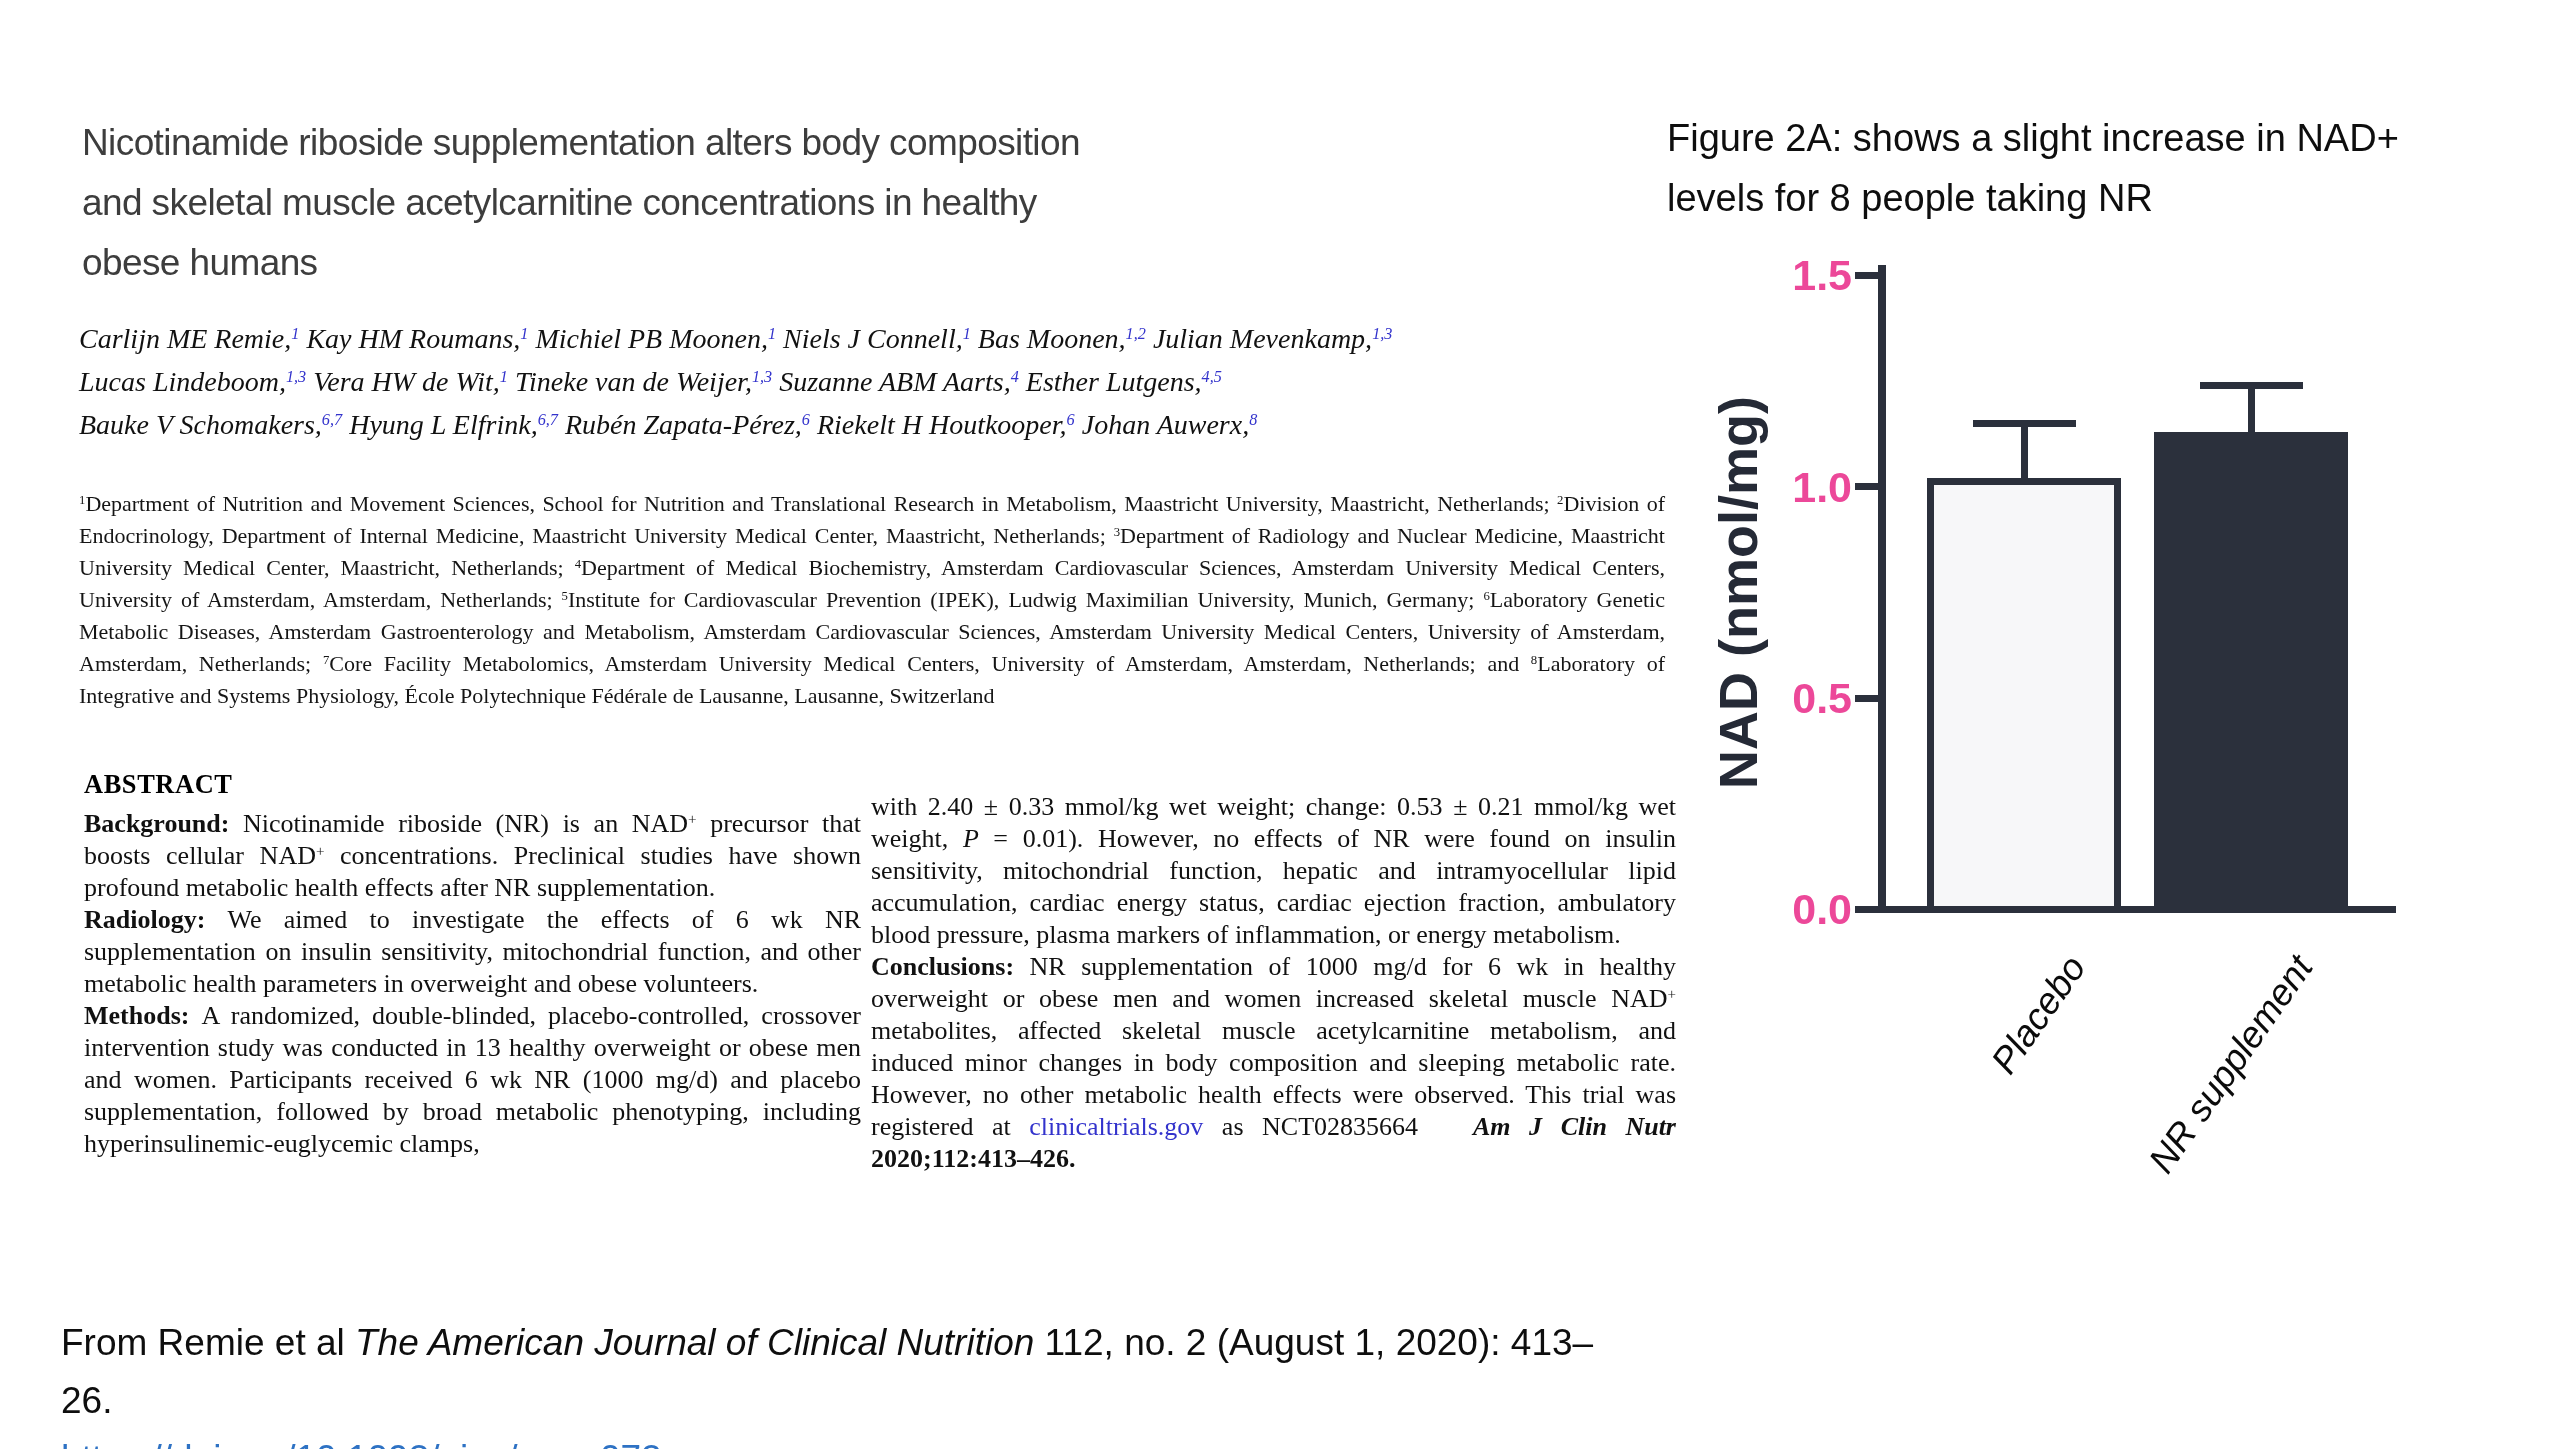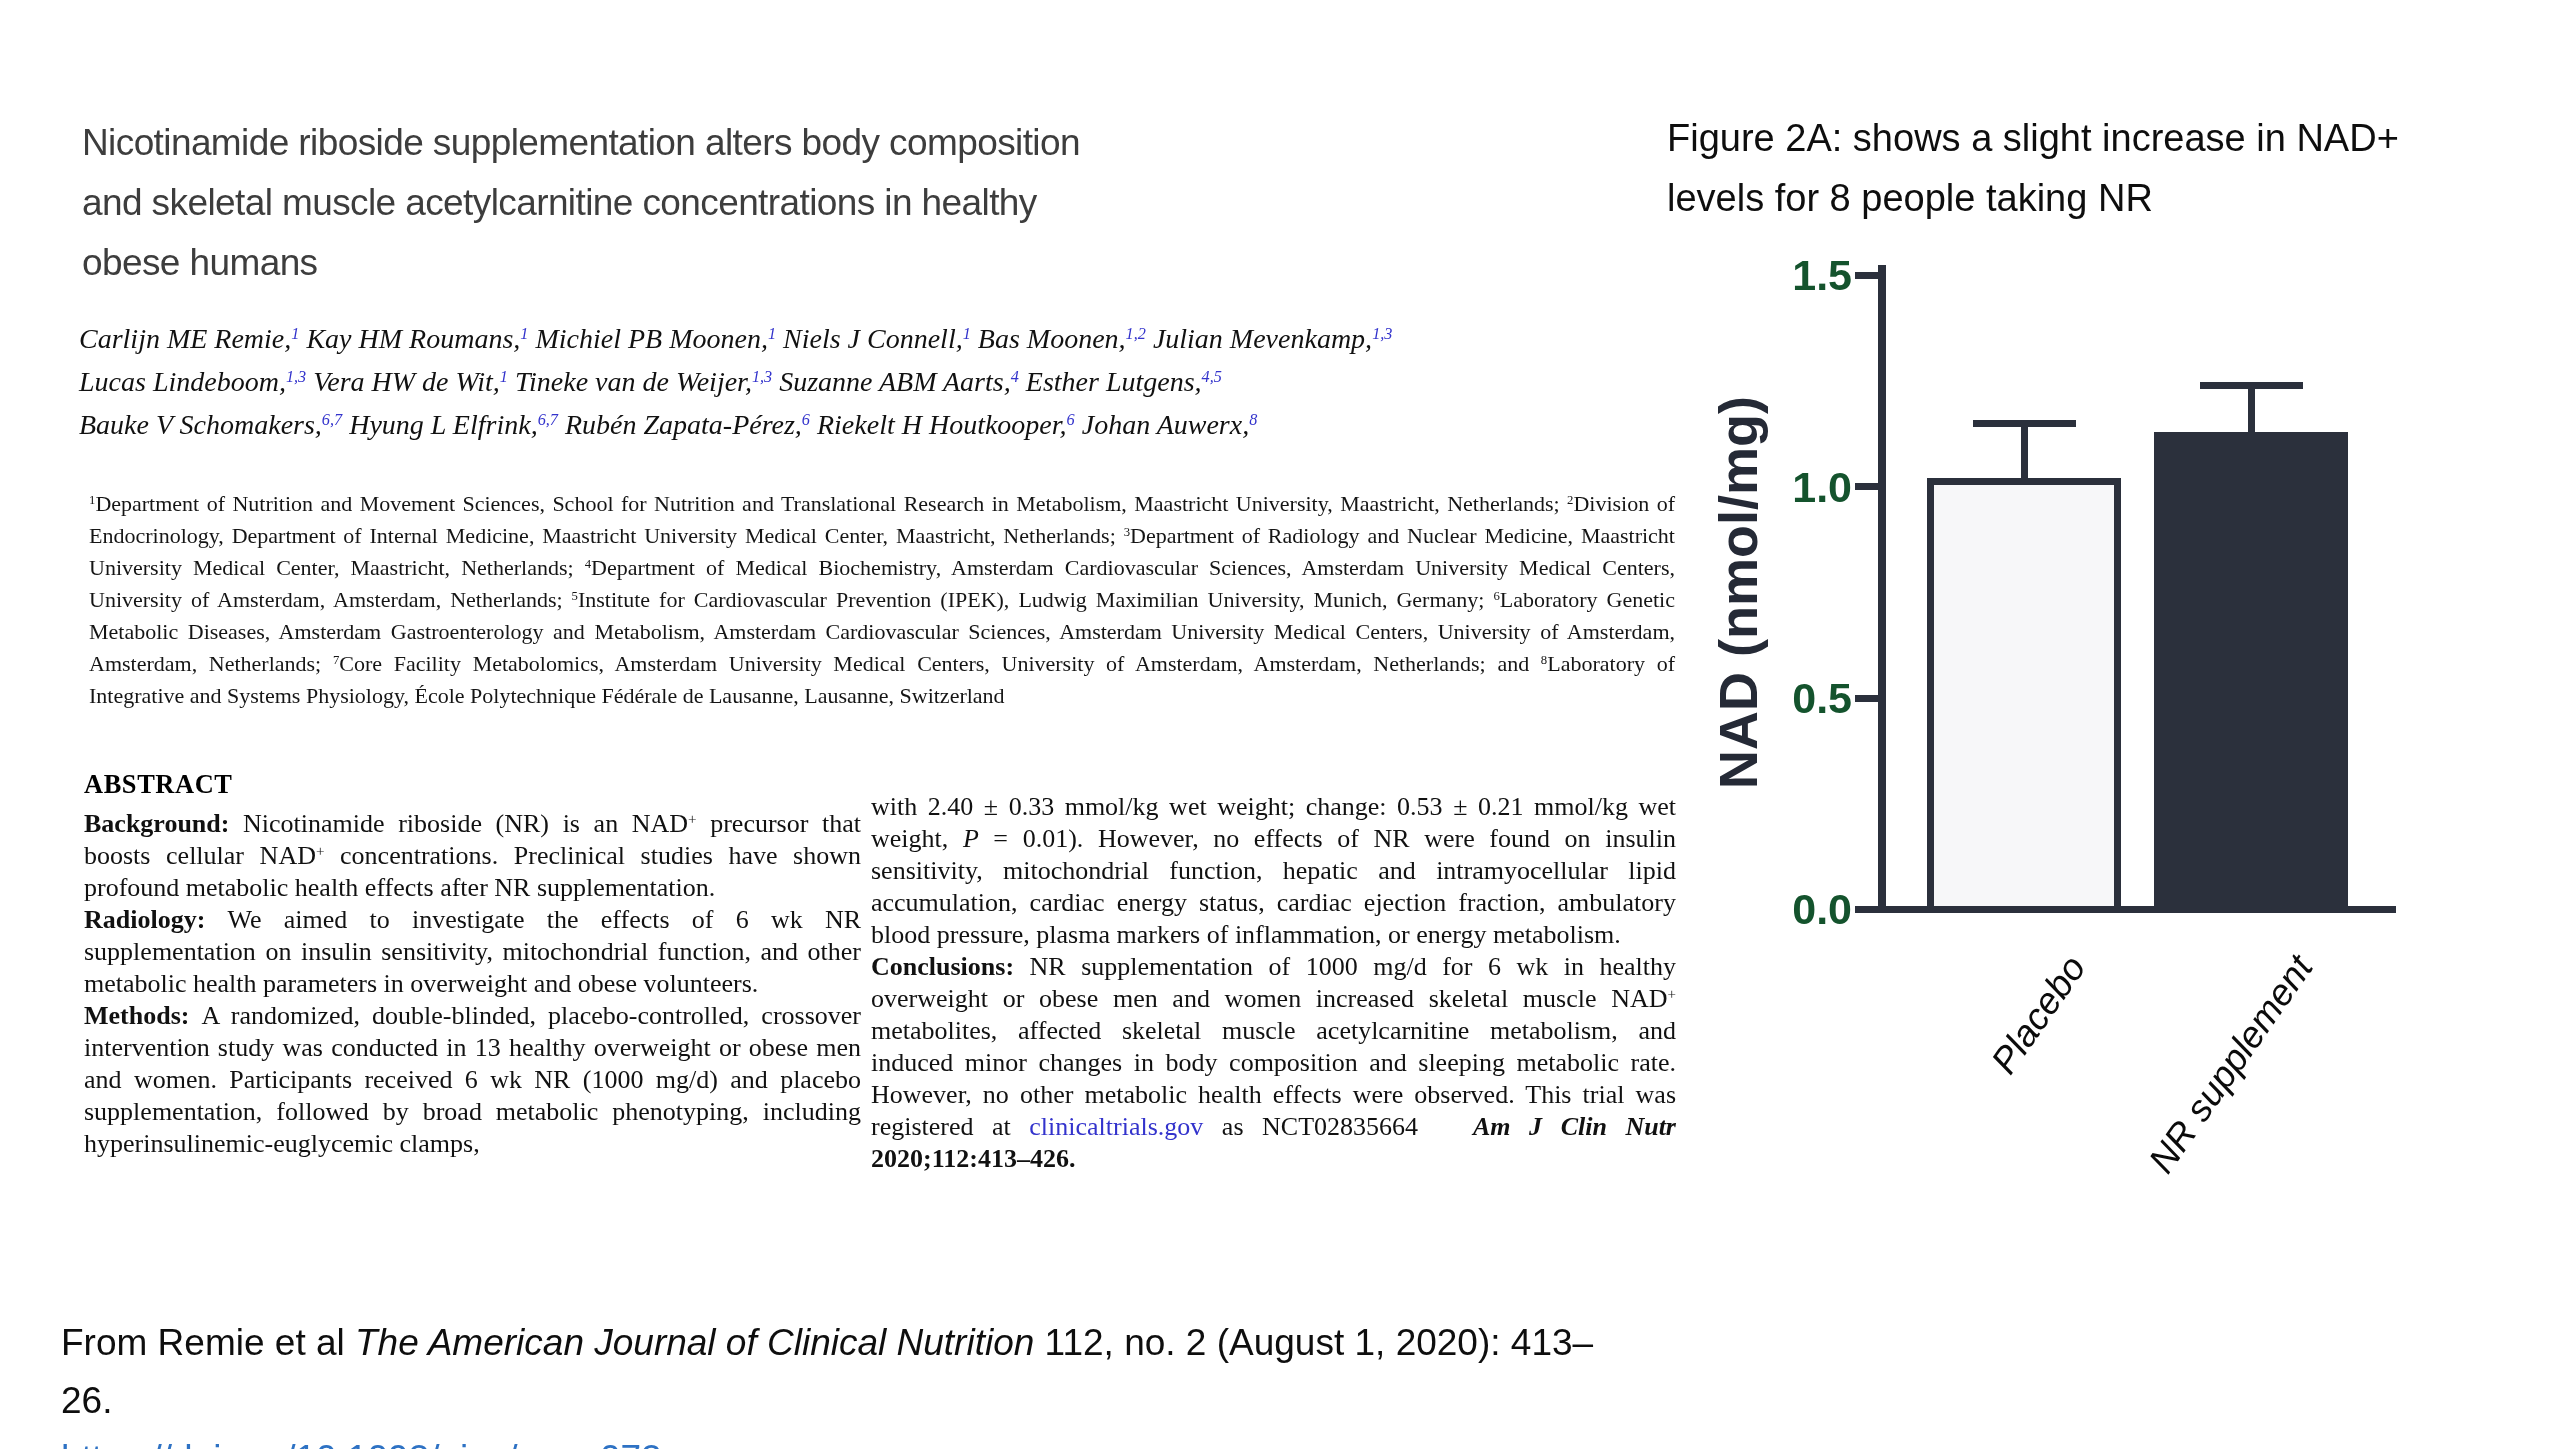--- a/index.html
+++ b/index.html
@@ -6,21 +6,21 @@
   .canvas{position:relative;width:2576px;height:1449px;background:#ffffff;overflow:hidden;
           font-family:"Liberation Serif",serif;color:#1b1b1b;}
 
   
   .paper-title{position:absolute;left:82px;top:113px;width:1501px;
                font-family:"Liberation Sans",sans-serif;font-size:37px;line-height:60px;
                color:#3d3d3d;letter-spacing:-0.6px;}
   .authors{position:absolute;left:79px;top:317px;font-style:italic;font-size:28px;
            line-height:43px;white-space:nowrap;color:#111;}
   .affil{position:absolute;left:79px;top:488px;width:1586px;font-size:22px;
-         line-height:32px;text-align:justify;color:#151515;margin-left:10px;}
+         line-height:32px;text-align:justify;color:#151515;}
   .abs-head{position:absolute;left:84px;top:769px;font-size:26.4px;font-weight:700;
             letter-spacing:0.6px;color:#000;}
   .col{position:absolute;font-size:26px;line-height:32px;color:#111;}
   .col>div{text-align:justify;}
   .colL{left:84px;top:808px;width:777px;}
   .colR{left:871px;top:791px;width:805px;}
 
   
   .seg-b{font-weight:700;}
   .seg-i{font-style:italic;}
@@ -33,21 +33,21 @@
 
   
   .fignote{position:absolute;left:1667px;top:108px;width:902px;
            font-family:"Liberation Sans",sans-serif;font-size:38px;line-height:60px;color:#0e0e0e;}
 
   
   #chart{position:absolute;left:0;top:0;width:2576px;height:1449px;pointer-events:none;}
   #chart .ax{position:absolute;background:#2b303c;}
   #chart .bar{position:absolute;box-sizing:border-box;border:7px solid #2b303c;border-bottom:none;}
   #chart .ylab{position:absolute;text-align:right;font-family:"Liberation Sans",sans-serif;
-               font-weight:700;font-size:43px;line-height:57px;color:#14532d;}
+               font-weight:700;font-size:43px;line-height:57px;color:#ec4899;}
   #chart .xlab{position:absolute;text-align:right;font-family:"Liberation Sans",sans-serif;
                font-style:italic;font-size:37px;color:#0b0b0b;
                transform-origin:100% 0;transform:rotate(-55deg);}
   #chart .ytitle{position:absolute;writing-mode:vertical-rl;transform:rotate(180deg);
                  text-align:center;font-family:"Liberation Sans",sans-serif;font-weight:700;
                  font-size:54px;line-height:77px;color:#252a36;}
 
   
   .cite{position:absolute;left:61px;top:1314px;width:1546px;
         font-family:"Liberation Sans",sans-serif;font-size:37px;line-height:58px;color:#0e0e0e;}

